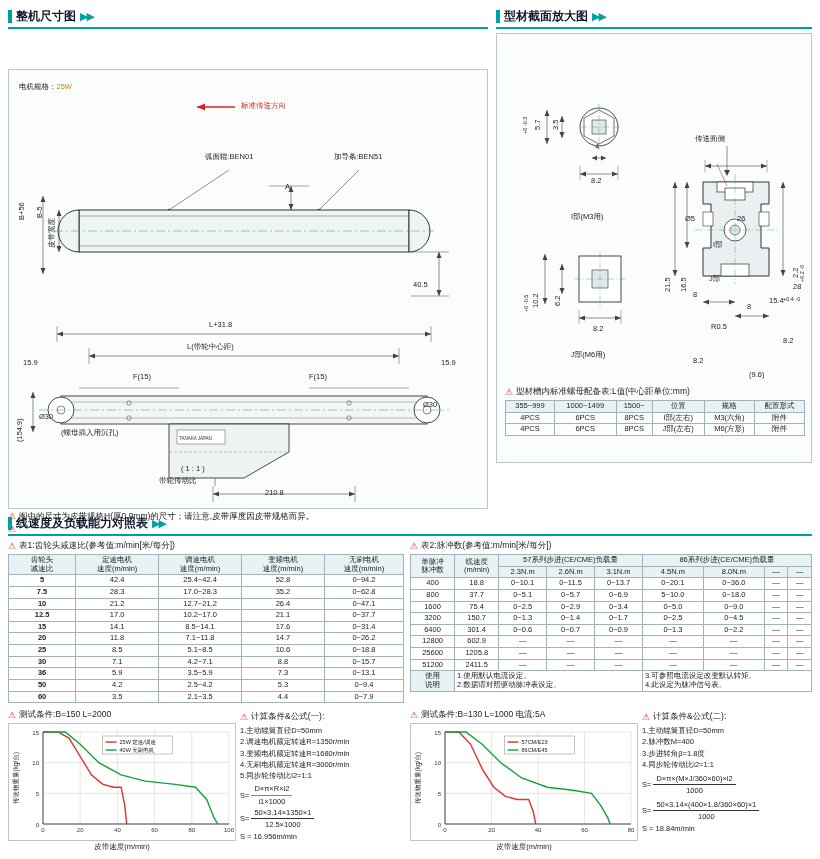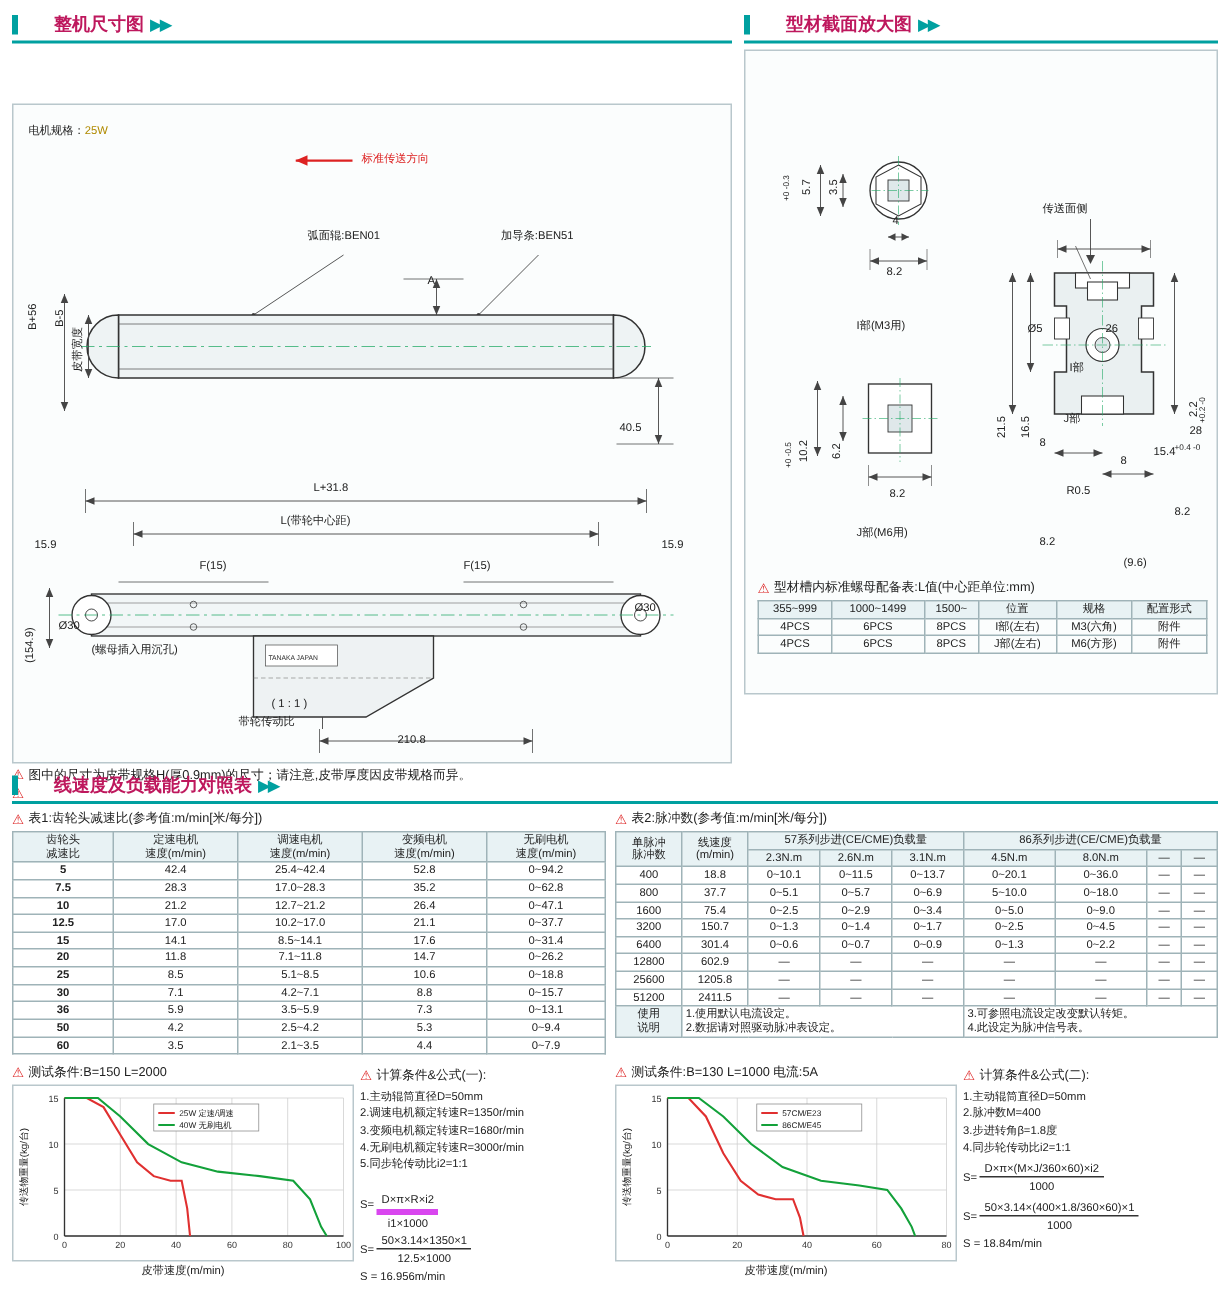--- a/index.html
+++ b/index.html
@@ -22,22 +22,21 @@
     margin-bottom: 4px;
   }
   .section-header .bar {
     width: 4px;
     height: 13px;
     background: #00a0a0;
   }
   .section-header .title {
     font-size: 12px;
     font-weight: bold;
-    color: #be185d;
-    margin-left: 20px;
+    color: #0f172a;
   }
   .section-header .arrows {
     color: #00a0a0;
     font-size: 11px;
     letter-spacing: -2px;
   }
   .panel {
     position: absolute;
   }
   .drawing-box {
@@ -713,21 +712,21 @@
         </div>
         <div class="formula">
           <div>1.主动辊筒直径D=50mm</div>
           <div>2.调速电机额定转速R=1350r/min</div>
           <div>3.变频电机额定转速R=1680r/min</div>
           <div>4.无刷电机额定转速R=3000r/min</div>
           <div>5.同步轮传动比i2=1:1</div>
           <div style="display:flex; align-items:center; gap:2px; margin-top:2px;">
             <span>S=</span>
             <span style="display:inline-block; text-align:center;">
-              <span style="display:block; border-bottom:4px solid #d946ef; padding:0 3px;margin-top:11px;">D×π×R×i2</span>
+              <span style="display:block; border-bottom:1px solid #d946ef; padding:0 3px;">D×π×R×i2</span>
               <span style="display:block; padding:0 3px;">i1×1000</span>
             </span>
           </div>
           <div style="display:flex; align-items:center; gap:2px;">
             <span>S=</span>
             <span style="display:inline-block; text-align:center;">
               <span style="display:block; border-bottom:1px solid #333; padding:0 3px;">50×3.14×1350×1</span>
               <span style="display:block; padding:0 3px;">12.5×1000</span>
             </span>
           </div>

